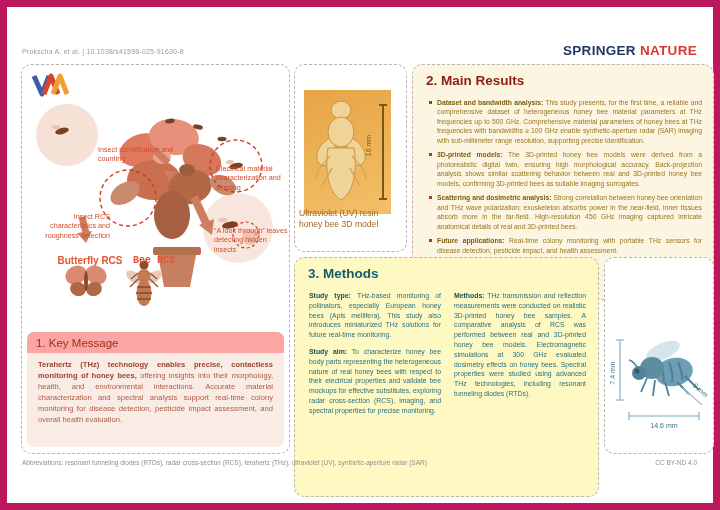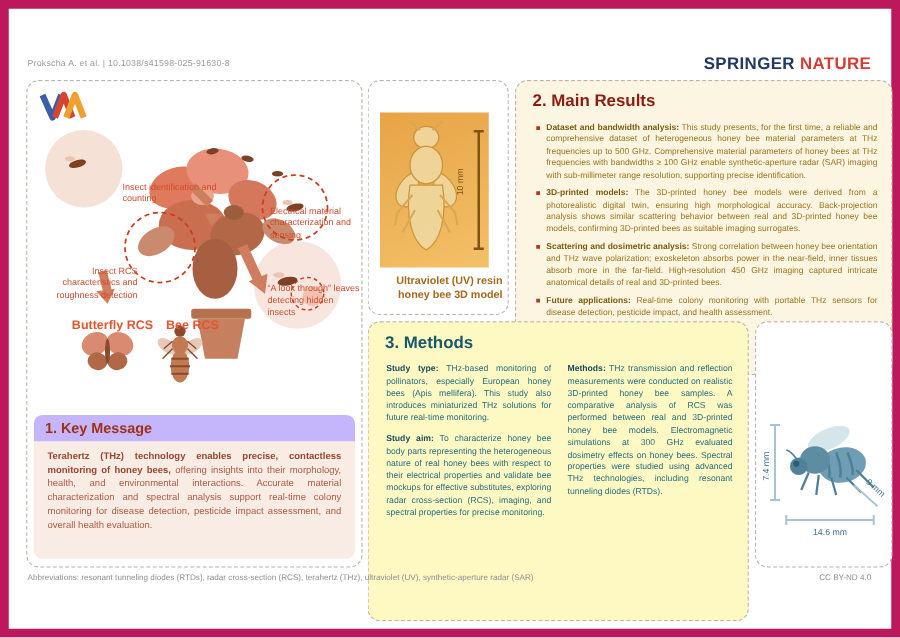--- a/index.html
+++ b/index.html
@@ -19,39 +19,39 @@
   
   .p-left { left:14px; top:57px; width:269px; height:390px; background:#fff; }
   .illu { position:absolute; left:0; top:0; width:269px; height:260px; }
   .lbl { position:absolute; font-size:7.2px; line-height:1.3; color:#d14c2e; }
   .lbl.b { font-weight:bold; color:#e2552f; font-size:10px; }
   .lbl1 { left:76px; top:80px;  width:92px; }
   .lbl2 { left:194px; top:99px; width:74px; }
   .lbl3 { left:4px;  top:147px; width:84px; text-align:right; }
   .lbl4 { left:192px; top:161px; width:76px; }
   .lbl5 { left:30px; top:189px; width:76px; text-align:center; }
-  .lbl6 { left:106px; top:189px; width:52px; text-align:center; }
+  .lbl6 { left:106px; top:189px; width:52px; text-align:center;font-family:Liberation Mono, monospace; }
   .illu-caption { position:absolute; left:10px; top:239px; width:252px; font-size:10.2px; font-weight:bold; color:#7e2c1a; }
   .km-box { position:absolute; left:5px; right:5px; top:267px; bottom:6px; background:#f9ece5; border-radius:7px; overflow:hidden; }
-  .km-head { background:#c4b5fd; color:#a03014; font-size:11.5px; font-weight:bold; padding:5px 9px 4px; }
+  .km-head { background:#fca5a5; color:#a03014; font-size:11.5px; font-weight:normal; padding:5px 9px 4px; }
   .km-body { padding:6px 11px; font-size:7.6px; line-height:1.45; color:#b05a42; text-align:justify; }
   .km-body .lead { font-weight:bold; color:#9c4530; }
 
   
   .p-mid { left:287px; top:57px; width:113px; height:188px; background:#fff; }
   .uv-photo { position:absolute; left:9px; top:25px; width:87px; height:124px;
               background:linear-gradient(160deg,#e7a446,#f3c068); }
   .uv-bee { position:absolute; left:6px; top:6px; }
   .scalebar { position:absolute; right:7px; top:14px; width:2px; height:96px; background:#7d5410; }
   .scalebar:before,.scalebar:after { content:""; position:absolute; left:-3px; width:8px; height:2px; background:#7d5410; }
   .scalebar:before { top:0; } .scalebar:after { bottom:0; }
   .scale-label { position:absolute; right:12px; top:52px; font-size:7px; color:#7d5410;
                  transform:rotate(-90deg); transform-origin:center; white-space:nowrap; }
-  .uv-caption { position:absolute; left:4px; right:4px; top:154px; text-align:right;
-                font-size:8.6px; font-weight:bold; color:#a5681c; line-height:1.25; }
+  .uv-caption { position:absolute; left:4px; right:4px; top:143px; text-align:left;
+                font-size:8.6px; font-weight:normal; color:#a5681c; line-height:1.25; }
 
   
   .p-results { left:405px; top:57px; width:302px; height:236px; background:#fcf5e1; }
   .res-head { position:absolute; left:13px; top:8px; font-size:13.5px; font-weight:bold; color:#8c1d10; }
   .res-list { position:absolute; left:24px; right:11px; top:33px; list-style:none; }
   .res-list li { position:relative; font-size:6.8px; line-height:1.38; color:#9a761f;
                  text-align:justify; margin-bottom:5.5px; }
   .res-list li:before { content:""; position:absolute; left:-8px; top:3px; width:2.6px; height:2.6px; background:#b03a1a; }
   .res-list .lead { font-weight:bold; color:#7d5c10; }
 

